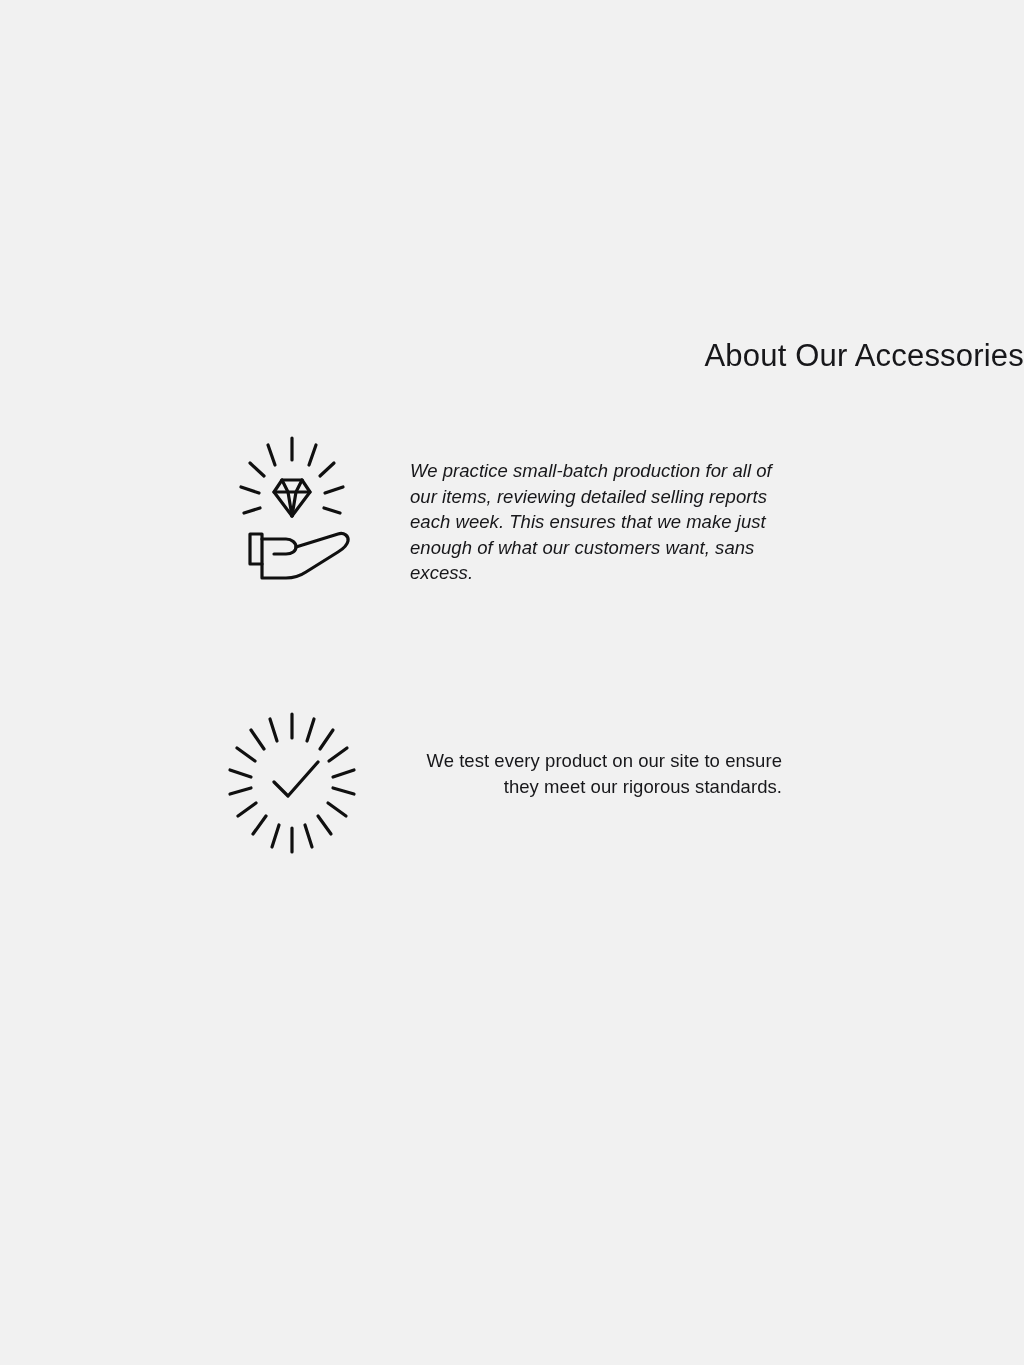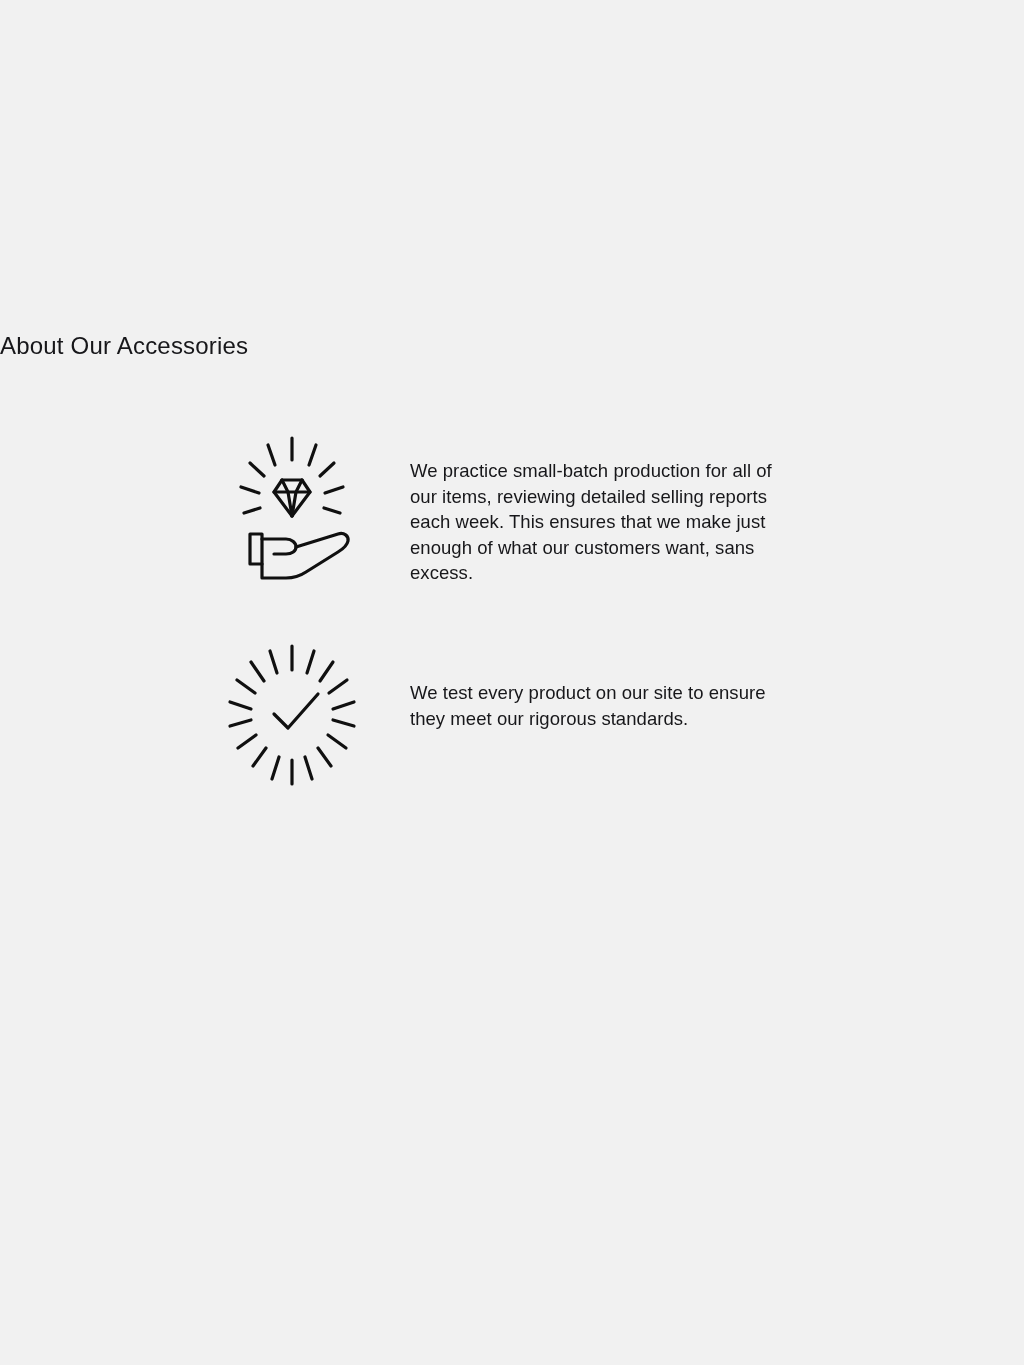--- a/index.html
+++ b/index.html
@@ -18,22 +18,22 @@
     position: relative;
     width: 1024px;
     height: 1365px;
     box-sizing: border-box;
   }
   .section-title {
     position: absolute;
     top: 312px;
     left: 0;
     width: 1024px;
-    text-align: left;
-    font-size: 24px;
+    text-align: right;
+    font-size: 31px;
     font-weight: 400;
     letter-spacing: 0.2px;
     color: #17171a;
   }
   .features {
     position: absolute;
     top: 430px;
     left: 212px;
     width: 600px;
   }
@@ -55,22 +55,22 @@
   .feature-text {
     font-size: 18.5px;
     line-height: 25.5px;
     color: #17171a;
     max-width: 372px;
     padding-left: 38px;
     letter-spacing: 0.05px;
   }
   .feature-1 .feature-text { padding-top: 28px; }
   .feature-2 .feature-text { padding-top: 42px; }
-  .feature-3 .feature-text { padding-top: 40px; }
-  .feature-1 { margin-bottom: 50px; }
+  .feature-3 .feature-text { padding-top: 40px; text-align: right; }
+  .feature-1 { margin-bottom: 118px; font-style: italic; }
   .feature-2 { margin-bottom: 78px; }
 </style>
 </head>
 <body>
 
 <div class="page">
 
   <h2 class="section-title">About Our Accessories</h2>
 
   <div class="features">

